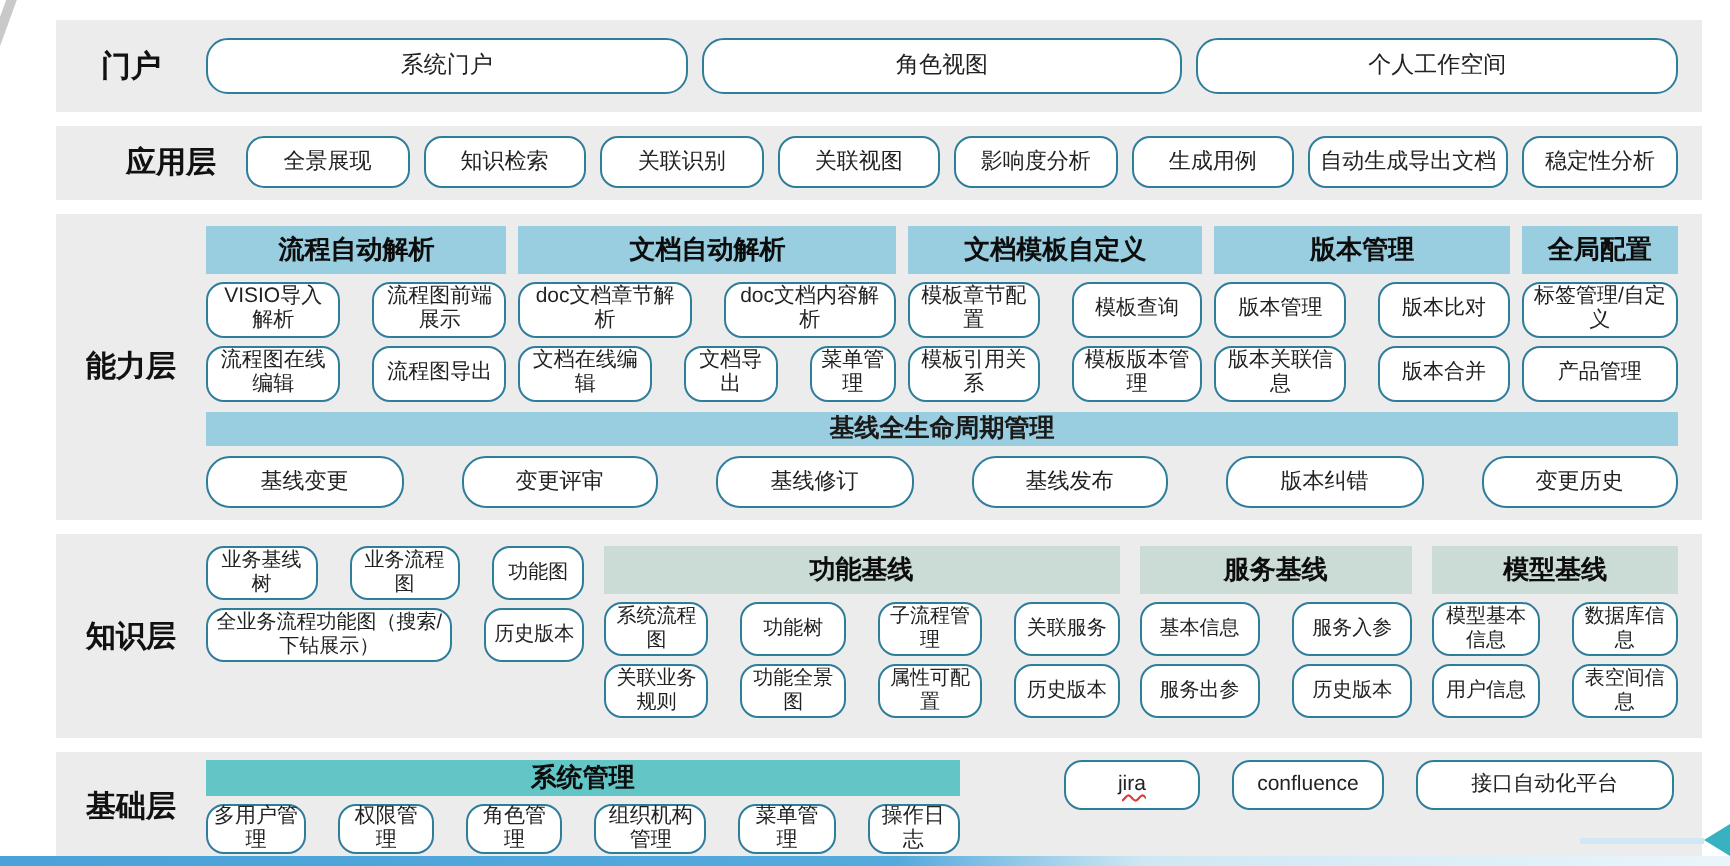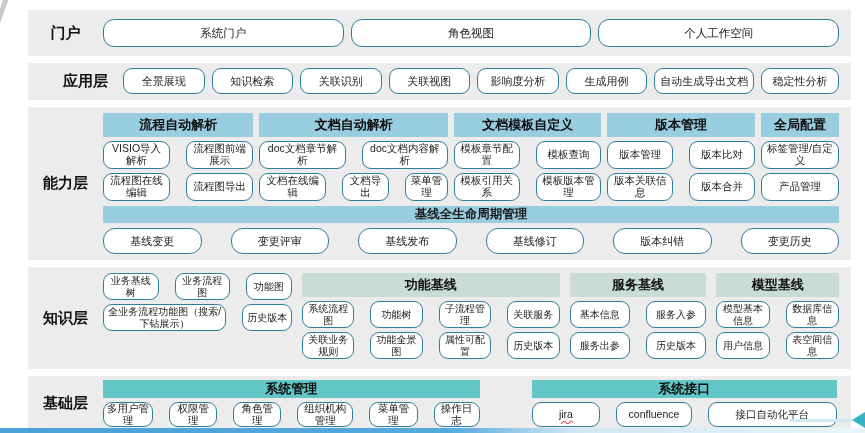--- a/index.html
+++ b/index.html
@@ -148,22 +148,22 @@
           </div>
           <div class="btn-row">
             <div class="btn">产品管理</div>
           </div>
         </div>
       </div>
       <div class="baseline-header">基线全生命周期管理</div>
       <div class="baseline-row">
         <div class="btn">基线变更</div>
         <div class="btn">变更评审</div>
+        <div class="btn">基线修订</div>
         <div class="btn">基线发布</div>
-        <div class="btn">基线修订</div>
         <div class="btn">版本纠错</div>
         <div class="btn">变更历史</div>
       </div>
     </div>
   </div>
 
   <div class="row kn-row">
     <div class="row-label">知识层</div>
     <div class="row-content kn-content">
       <div class="kn-group" style="flex:188">
@@ -225,21 +225,20 @@
         <div class="btn-row">
           <div class="btn" style="flex:1.05">多用户管理</div>
           <div class="btn" style="flex:1">权限管理</div>
           <div class="btn" style="flex:1">角色管理</div>
           <div class="btn" style="flex:1.2">组织机构管理</div>
           <div class="btn" style="flex:1">菜单管理</div>
           <div class="btn" style="flex:0.95">操作日志</div>
         </div>
       </div>
       <div class="fd-group" style="flex:300">
-        <div class="group-header fd">系统接口</div>
         <div class="btn-row">
           <div class="btn" style="flex:0.9">
             <span class="misspell">jira</span>
           </div>
           <div class="btn" style="flex:1">confluence</div>
           <div class="btn" style="flex:1.8">接口自动化平台</div>
         </div>
       </div>
     </div>
   </div>

